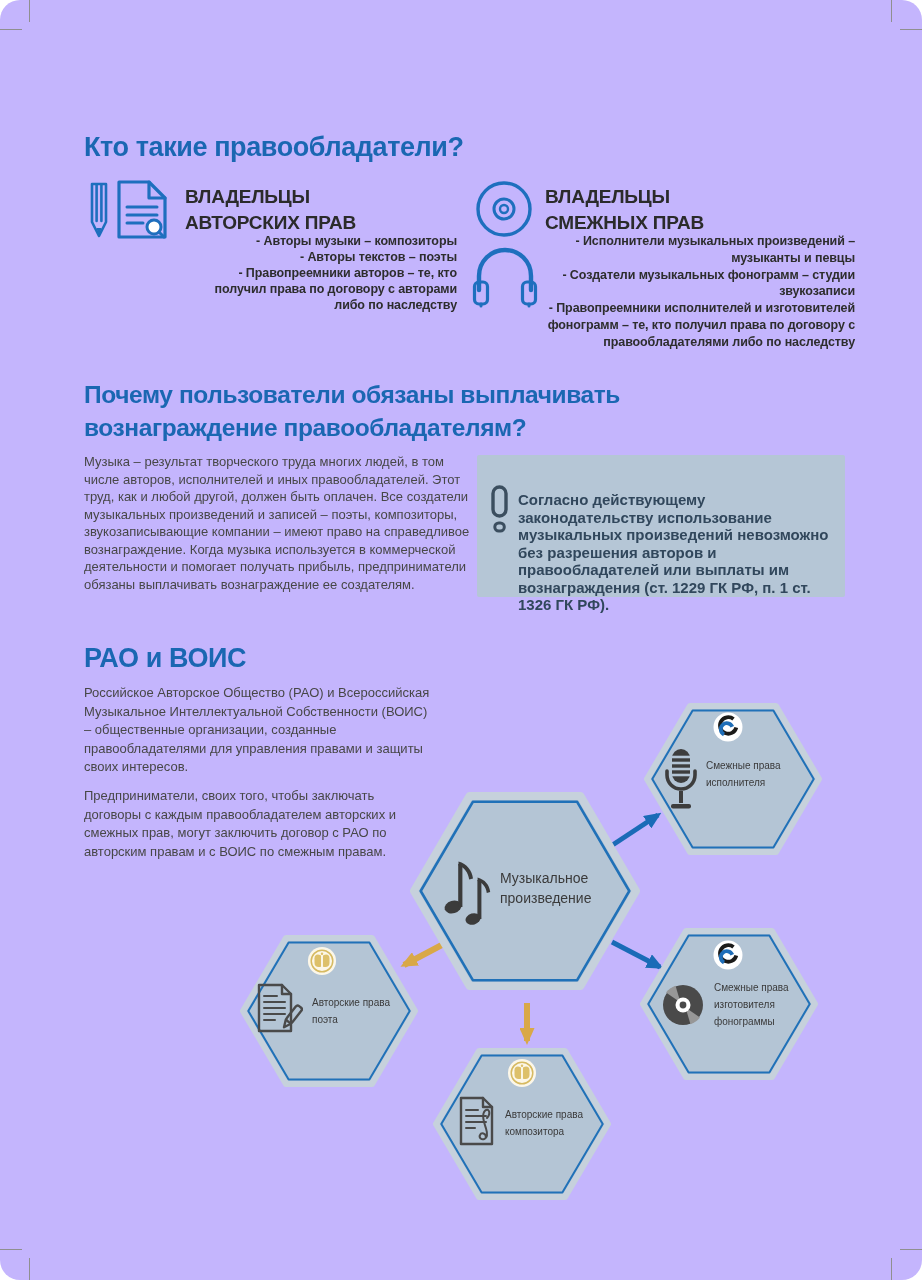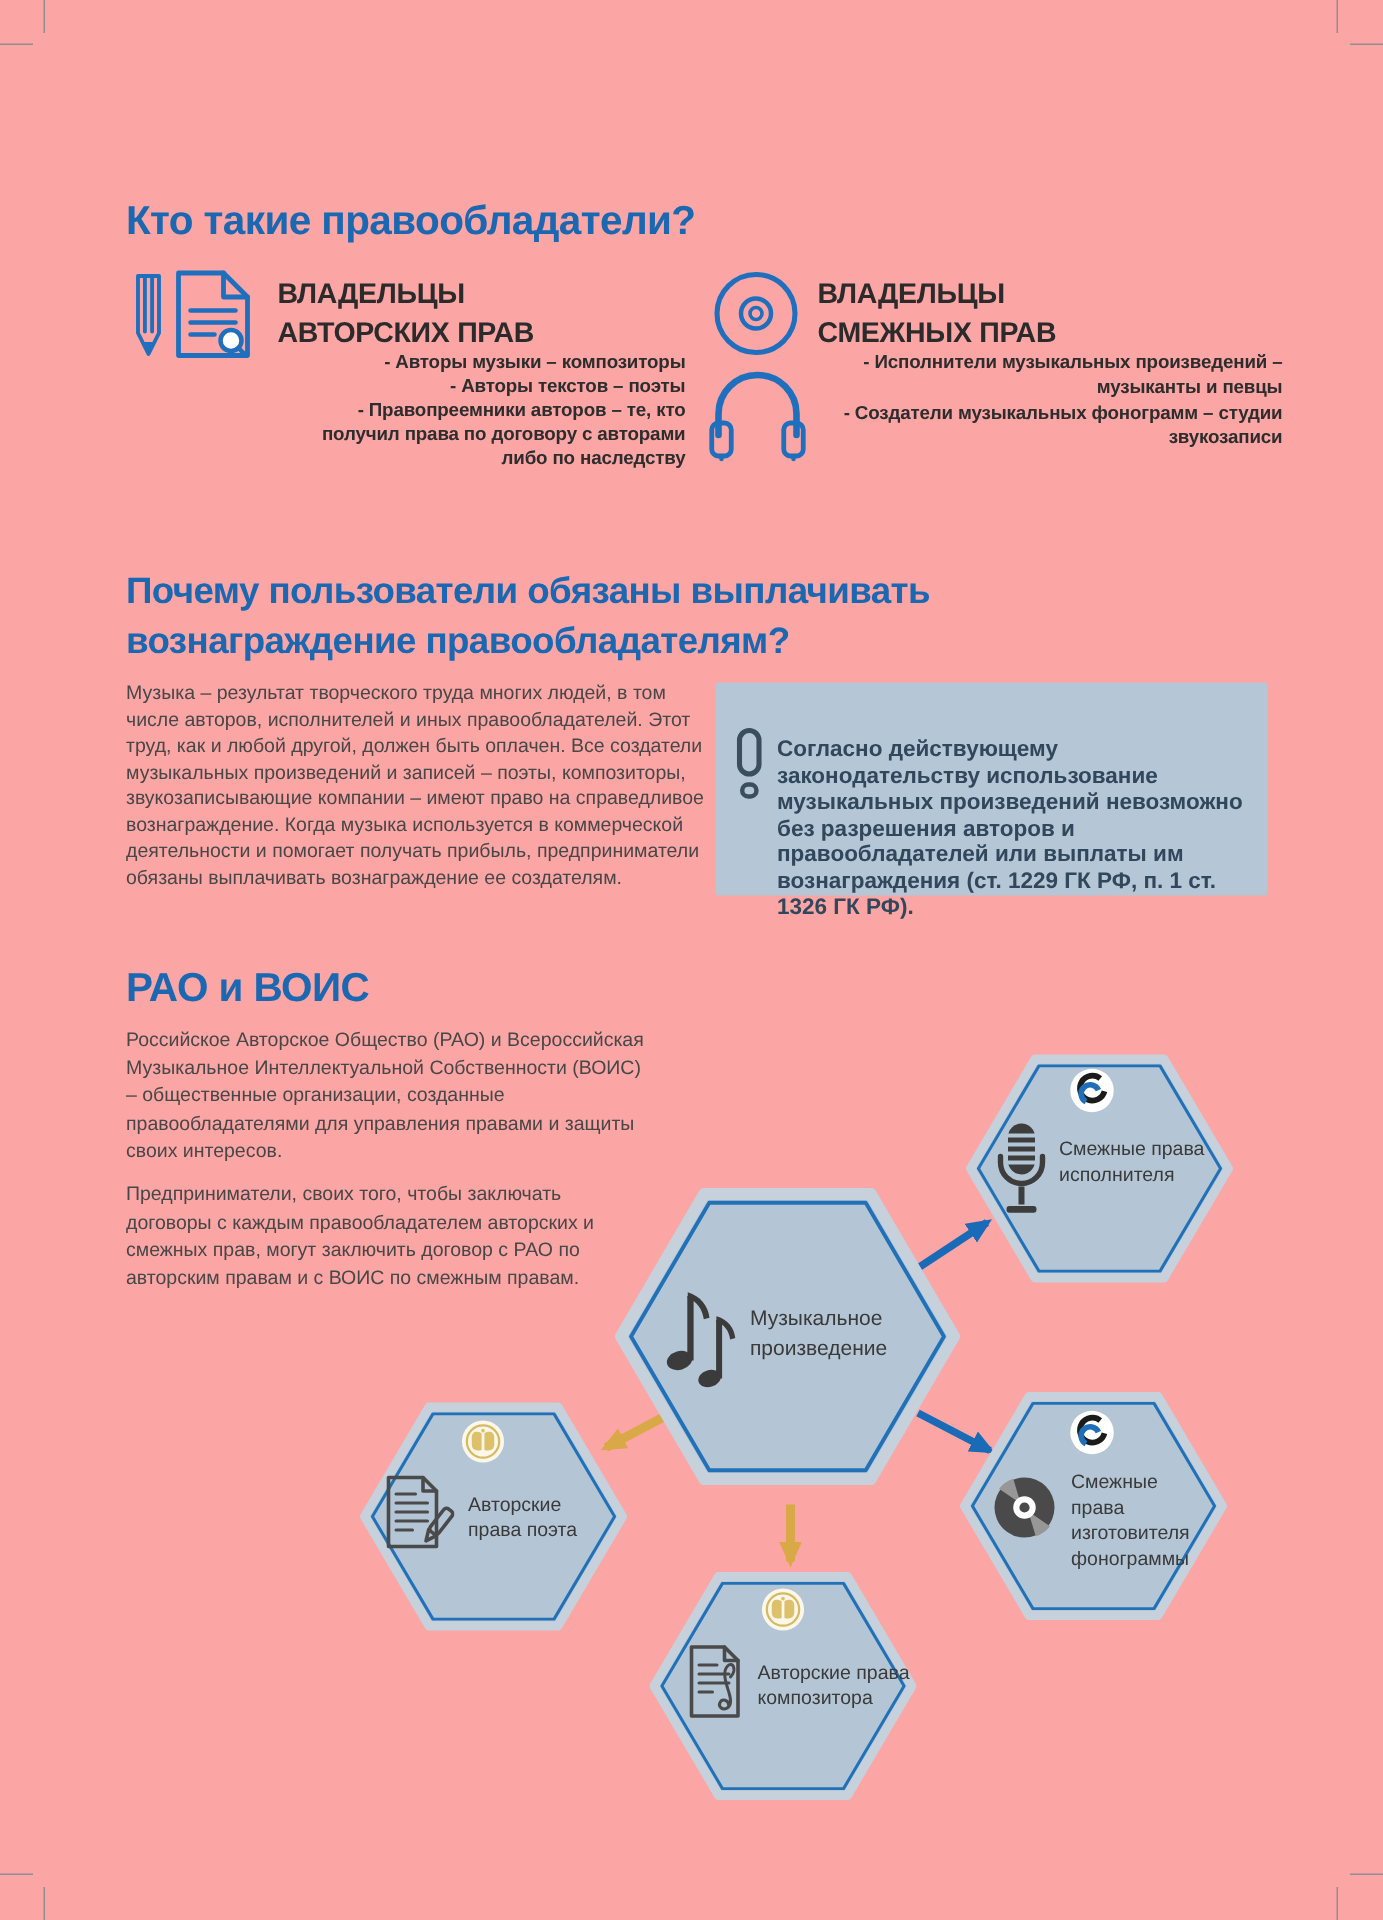--- a/index.html
+++ b/index.html
@@ -1,17 +1,17 @@
 <!DOCTYPE html>
 <html><head>
 <meta charset="utf-8">
 <style>
   html,body{margin:0;padding:0;background:#ffffff;}
-  .page{position:relative;width:922px;height:1280px;background:#fca5a5;overflow:hidden;
-        font-family:"Liberation Sans",sans-serif;color:#474747;}
+  .page{position:relative;width:922px;height:1280px;background:#c4b5fd;overflow:hidden;
+        font-family:"Liberation Sans",sans-serif;color:#474747;border-radius:20px;}
   .abs{position:absolute;}
   .crop{position:absolute;background:#8f8f8f;}
 
   
   .h-blue{position:absolute;color:#1a67b2;font-weight:bold;letter-spacing:-0.4px;}
   .title1{left:84px;top:133px;font-size:27px;line-height:28px;}
   .title2{left:84px;top:378px;font-size:24.5px;line-height:33px;}
   .title3{left:84px;top:644px;font-size:27px;line-height:28px;}
 
   
@@ -24,21 +24,21 @@
 
   
   .callout{position:absolute;left:477px;top:455px;width:368px;height:142px;background:#b5c6d6;border-radius:2px;}
   .callout-text{position:absolute;left:41px;top:36px;width:322px;font-size:15px;font-weight:bold;
                 color:#31475c;line-height:17.5px;}
 
   
   .diagram{position:absolute;left:230px;top:690px;width:692px;height:572px;}
   .hex{position:absolute;}
   .hex svg.hexbg{position:absolute;left:0;top:0;width:100%;height:100%;}
-  .hex-label{position:absolute;font-size:13px;line-height:17px;color:#3a3a3a;}
+  .hex-label{position:absolute;font-size:10px;line-height:17px;color:#3a3a3a;}
   .hex-label.center{font-size:14px;line-height:20px;}
   .logo{position:absolute;}
   .icon-slot{position:absolute;}
 </style>
 </head>
 <body>
 
 <div class="page">
 
   <div class="crop" style="left:0;top:29px;width:22px;height:1px;"></div>
@@ -102,20 +102,21 @@
     </svg>
   </div>
 
   <div class="block-title" style="left:545px;top:184px;">
     <div>ВЛАДЕЛЬЦЫ</div>
     <div>СМЕЖНЫХ ПРАВ</div>
   </div>
   <div class="bullets" style="left:545px;top:233px;width:310px;line-height:16.8px;">
     <div>- Исполнители музыкальных произведений – музыканты и певцы</div>
     <div>- Создатели музыкальных фонограмм – студии звукозаписи</div>
+    <div>- Правопреемники исполнителей и изготовителей фонограмм – те, кто получил права по договору с правообладателями либо по наследству</div>
   </div>
 
   <div class="h-blue title2">
     <div>Почему пользователи обязаны выплачивать</div>
     <div>вознаграждение правообладателям?</div>
   </div>
 
   <div class="para" style="left:84px;top:453px;width:392px;">Музыка – результат творческого труда многих людей, в том числе авторов, исполнителей и иных правообладателей. Этот труд, как и любой другой, должен быть оплачен. Все создатели музыкальных произведений и записей – поэты, композиторы, звукозаписывающие компании – имеют право на справедливое вознаграждение. Когда музыка используется в коммерческой деятельности и помогает получать прибыль, предприниматели обязаны выплачивать вознаграждение ее создателям.</div>
 
   <div class="callout">

